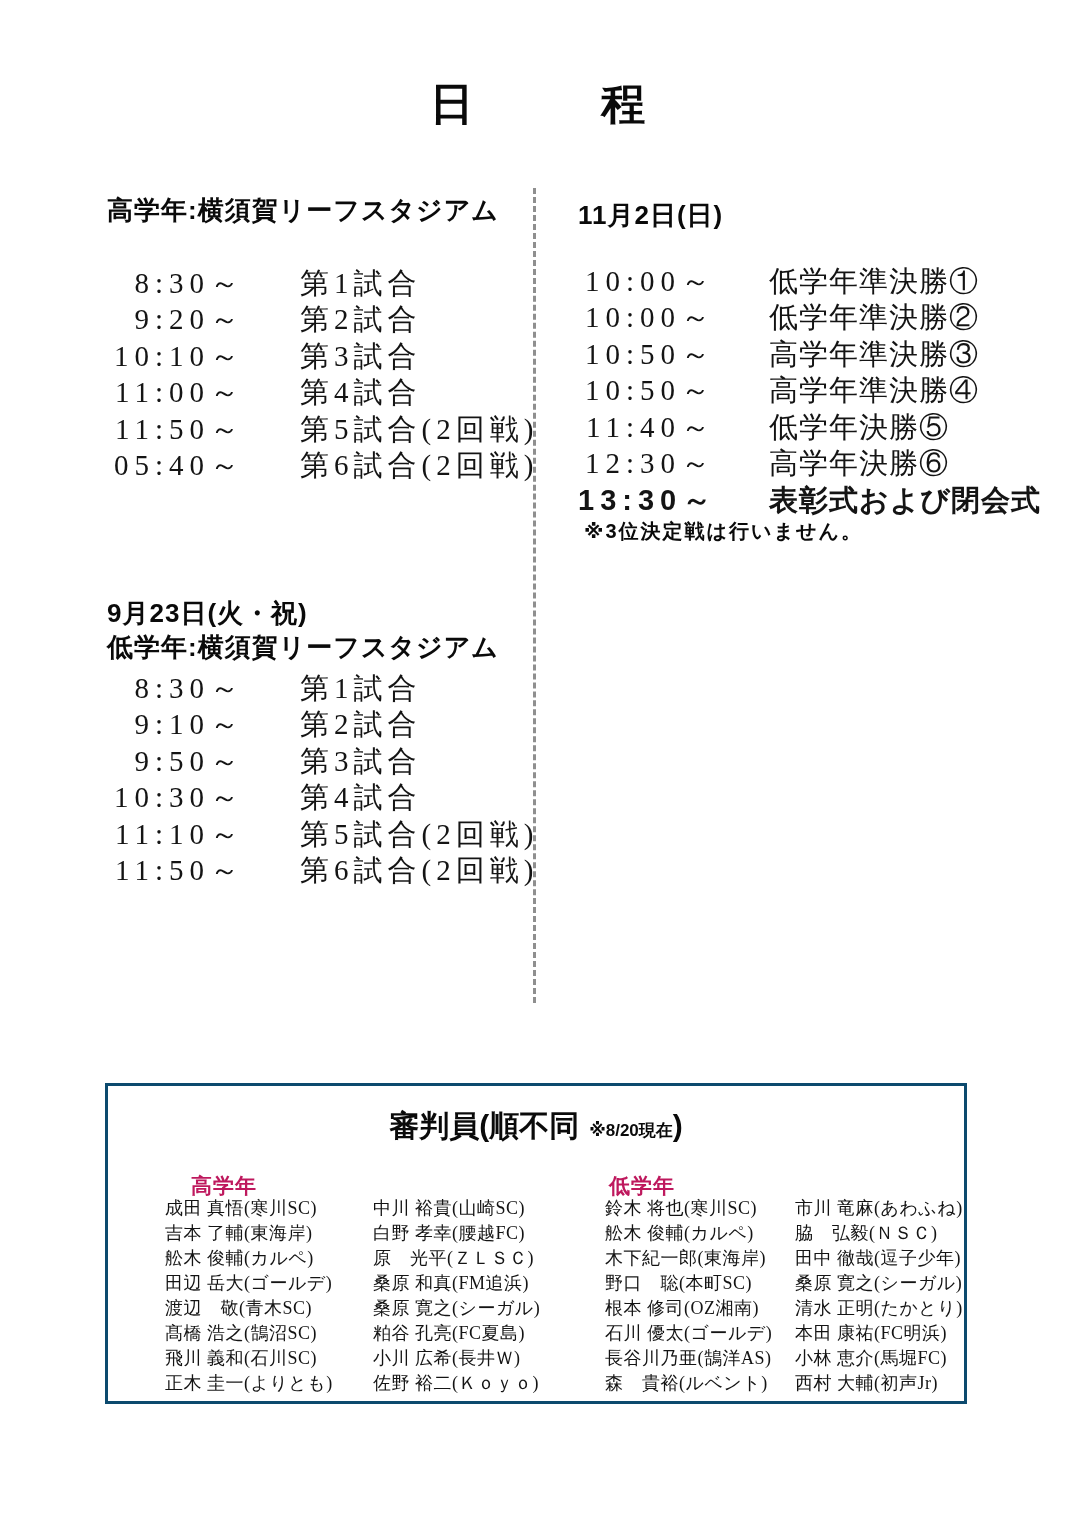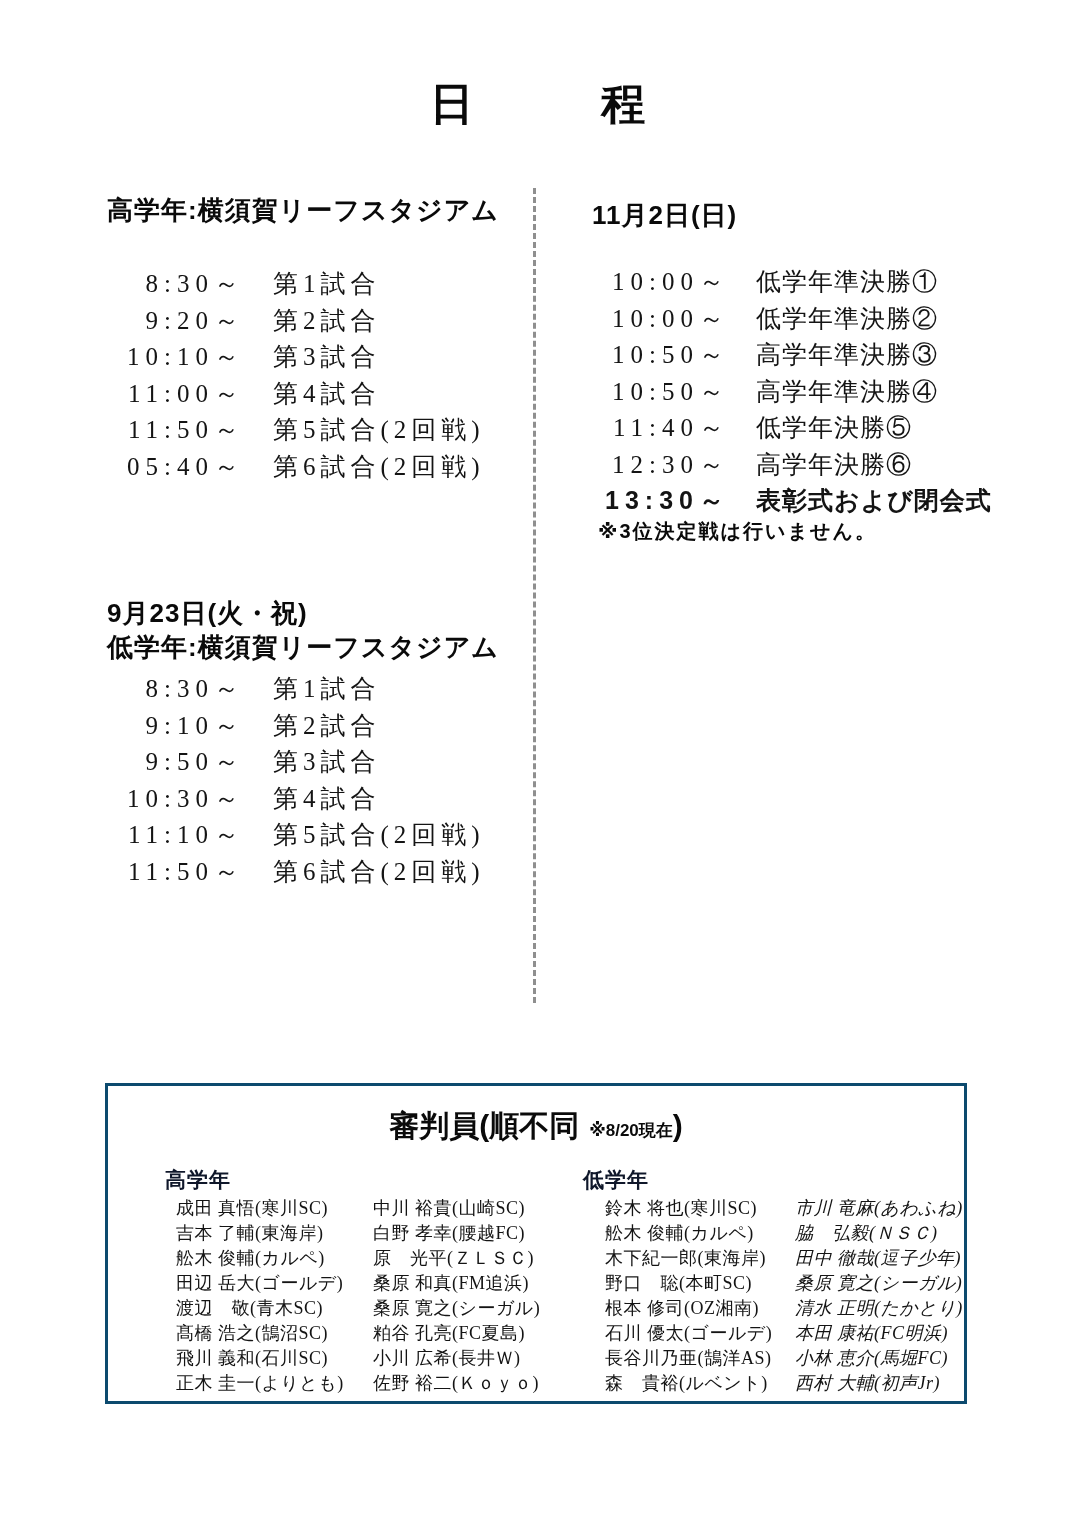--- a/index.html
+++ b/index.html
@@ -26,47 +26,47 @@
   
   .divider {
     position:absolute; left:533px; top:188px; height:815px; width:0;
     border-left:3px dashed #8f8f8f;
   }
 
   
   .sched-section { position:absolute; }
   .section-head { font-size:26px; line-height:34px; color:#0a0a0a; white-space:nowrap; letter-spacing:1px; }
   .rows { position:absolute; left:0; white-space:nowrap; }
-  .row { display:flex; align-items:flex-start; height:36.5px; font-size:25px; color:#141414; }
+  .row { display:flex; align-items:flex-end; height:36.5px; font-size:29px; color:#141414;gap:27px; }
   .row .time { display:inline-block; width:138px; text-align:right; letter-spacing:6px; }
   .row .label { margin-left:28px; letter-spacing:5px; }
   .rows.tight .row .label { margin-left:26px; letter-spacing:1px;font-family:Liberation Mono, monospace; }
   .row.bold { font-family:"Liberation Sans","DejaVu Sans",sans-serif; font-weight:700; }
   .row.bold .label { letter-spacing:2px; }
   .section-note {
     position:absolute; left:6px; top:320px;
     font-size:20px; letter-spacing:2px; white-space:nowrap; color:#0a0a0a;
   }
 
   
   .ref-box {
     position:absolute; left:105px; top:1083px; width:862px; height:321px;
     border:3px solid #0c4a6e; box-sizing:border-box; background:#ffffff;
   }
   .ref-title {
     position:absolute; top:22px; left:0; width:100%;
     text-align:center; font-size:30px; line-height:36px; white-space:nowrap; color:#0a0a0a;
   }
   .ref-title .small-note { font-size:17px; margin-left:10px; }
-  .ref-group-label { position:absolute; top:80px; font-size:21px; color:#0f172a; letter-spacing:1px; }
+  .ref-group-label { position:absolute; top:86px; font-size:21px; color:#be185d; letter-spacing:1px;margin-left:26px; }
   .label-elem { left:57px; }
   .label-lower { left:475px; }
   .ref-col { position:absolute; top:110px; font-size:18px; line-height:25px; color:#141414; }
   .ref-col .ref-name { white-space:pre; letter-spacing:0.5px; }
-  .col-1 { left:68px; } .col-2 { left:265px; } .col-3 { left:475px;margin-left:22px; } .col-4 { left:687px;font-style:italic; }
+  .col-1 { left:57px; } .col-2 { left:265px; } .col-3 { left:475px;margin-left:22px; } .col-4 { left:687px; }
 </style>
 </head>
 <body>
 
 <div class="page">
 
   <h1 class="doc-title gothic">日程</h1>
 
   <div class="divider"></div>
 
@@ -140,21 +140,21 @@
           <span class="label">第5試合(2回戦)</span>
         </div>
 
         <div class="row">
           <span class="time">11:50～</span>
           <span class="label">第6試合(2回戦)</span>
         </div>
       </div>
   </section>
 
-  <section class="sched-section" style="left:592px; top:198px;">
+  <section class="sched-section" style="left:578px; top:198px;">
     <div class="section-head gothic">
       <div>11月2日(日)</div>
     </div>
     <div class="rows mincho tight" style="top:67px;">
 
         <div class="row">
           <span class="time">10:00～</span>
           <span class="label">低学年準決勝①</span>
         </div>
 

